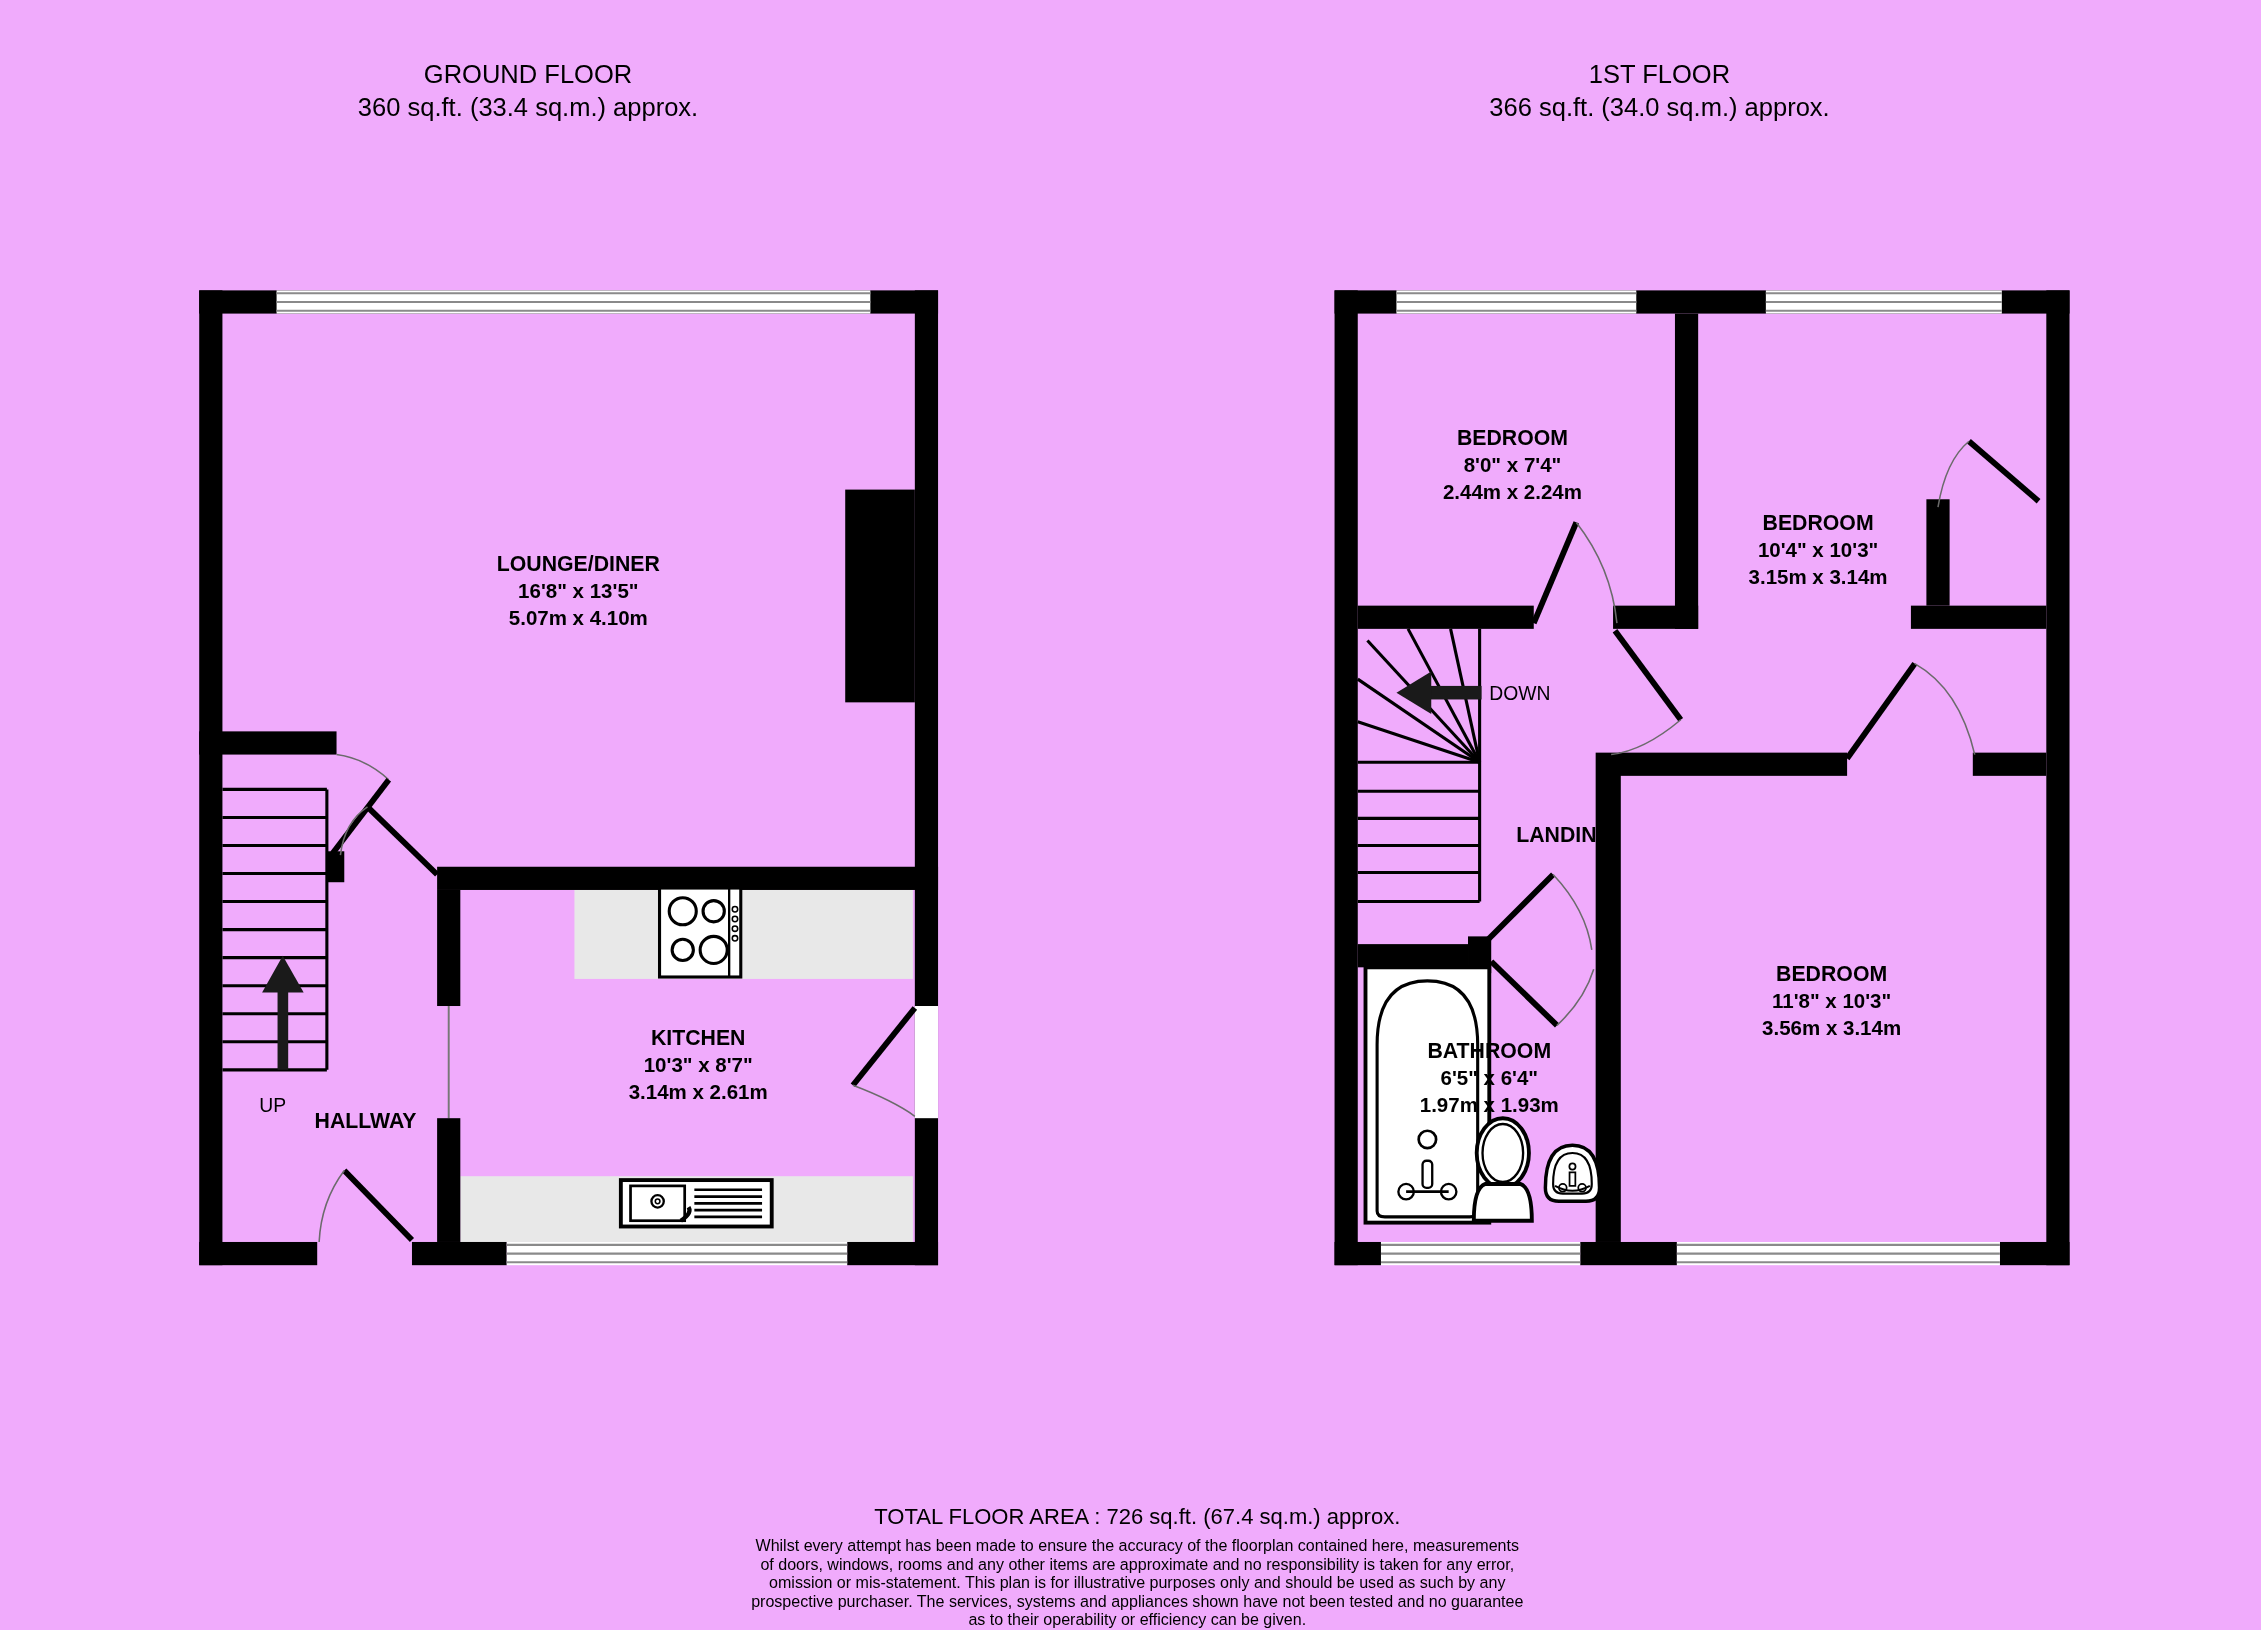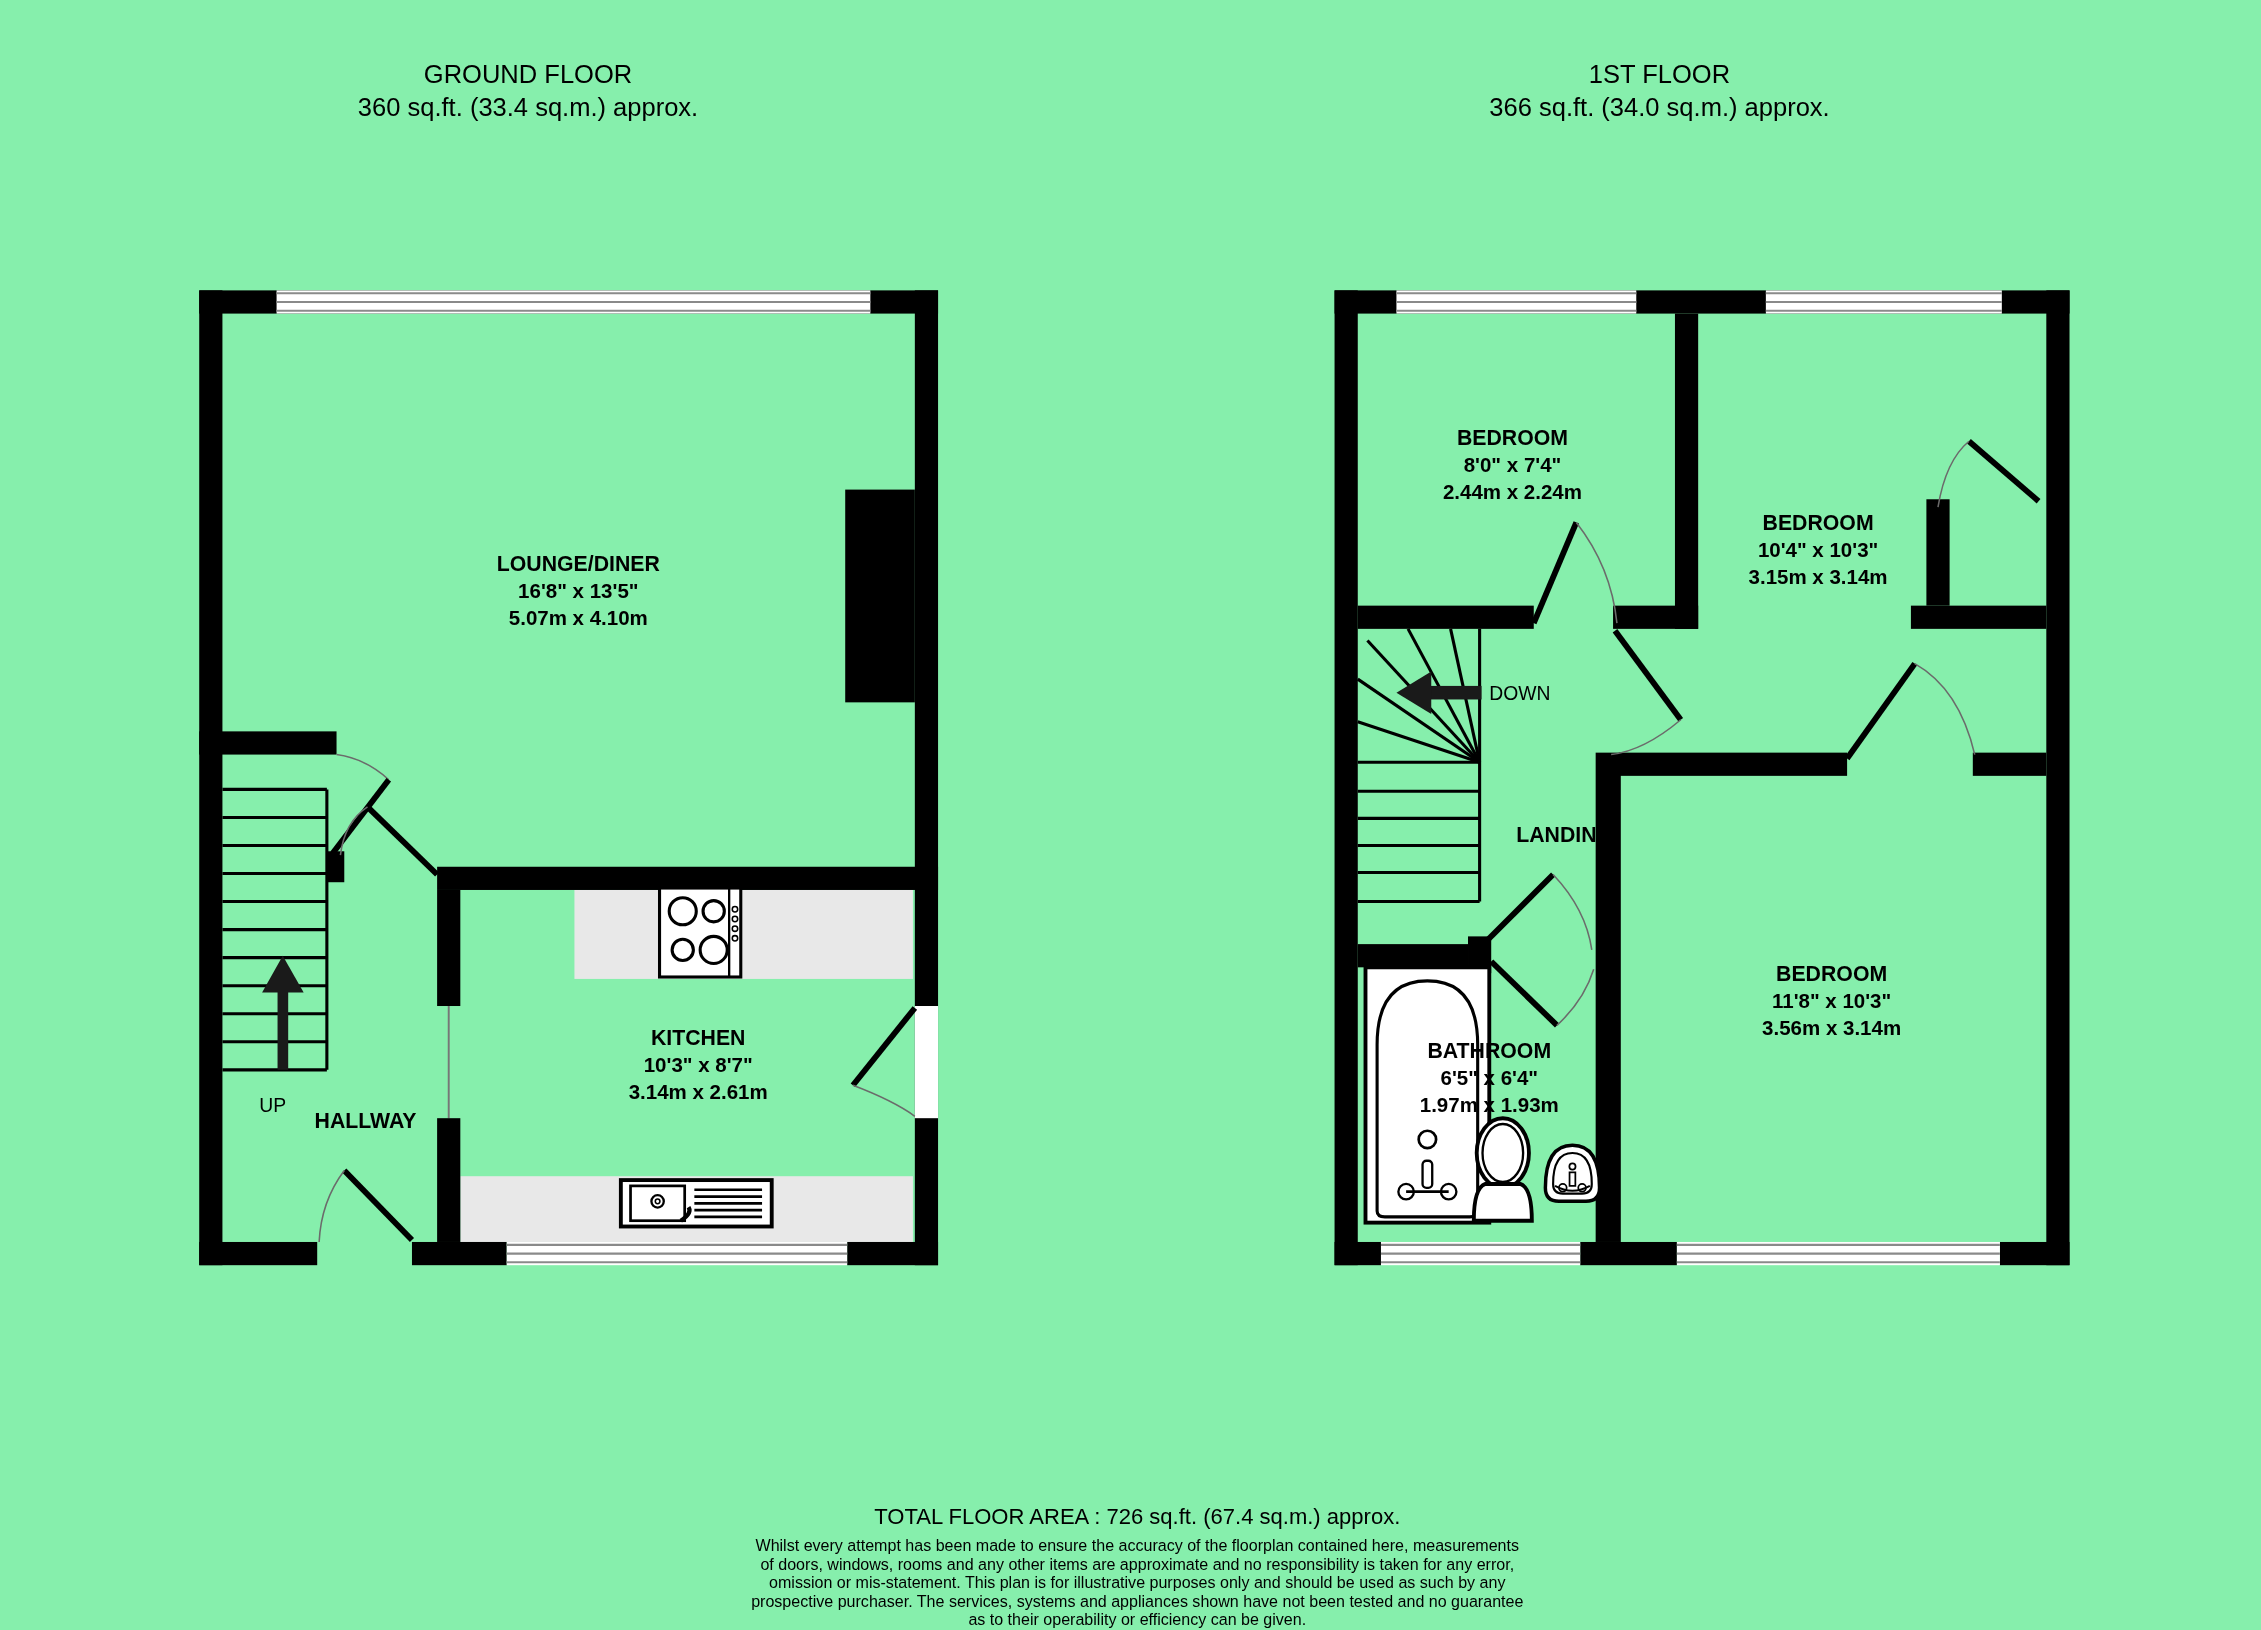--- a/index.html
+++ b/index.html
@@ -1,16 +1,16 @@
 <!DOCTYPE html>
 <html style="font-size:10.3px"><head>
 <meta charset="utf-8">
 <style>
   html,body{margin:0;padding:0;background:#ffffff;}
-  .page{width:2261px;height:1631px;background:#86efac;position:relative;font-family:"Liberation Sans",sans-serif;}
+  .page{width:2261px;height:1631px;background:#f0abfc;position:relative;font-family:"Liberation Sans",sans-serif;}
   svg{display:block;}
   text{fill:#000;}
   .title{font-size:13.2px;font-weight:400;}
   .room-name{font-size:11px;font-weight:700;}
   .room-dim{font-size:10.6px;font-weight:700;}
   .small-label{font-size:10px;font-weight:400;}
   .footer-total{font-size:11.4px;font-weight:400;}
   .footer-small{font-size:8.3px;font-weight:400;}
   .wall{fill:#000;stroke:none;}
   .winline{stroke:#8a8a8a;stroke-width:1.1;fill:none;}

